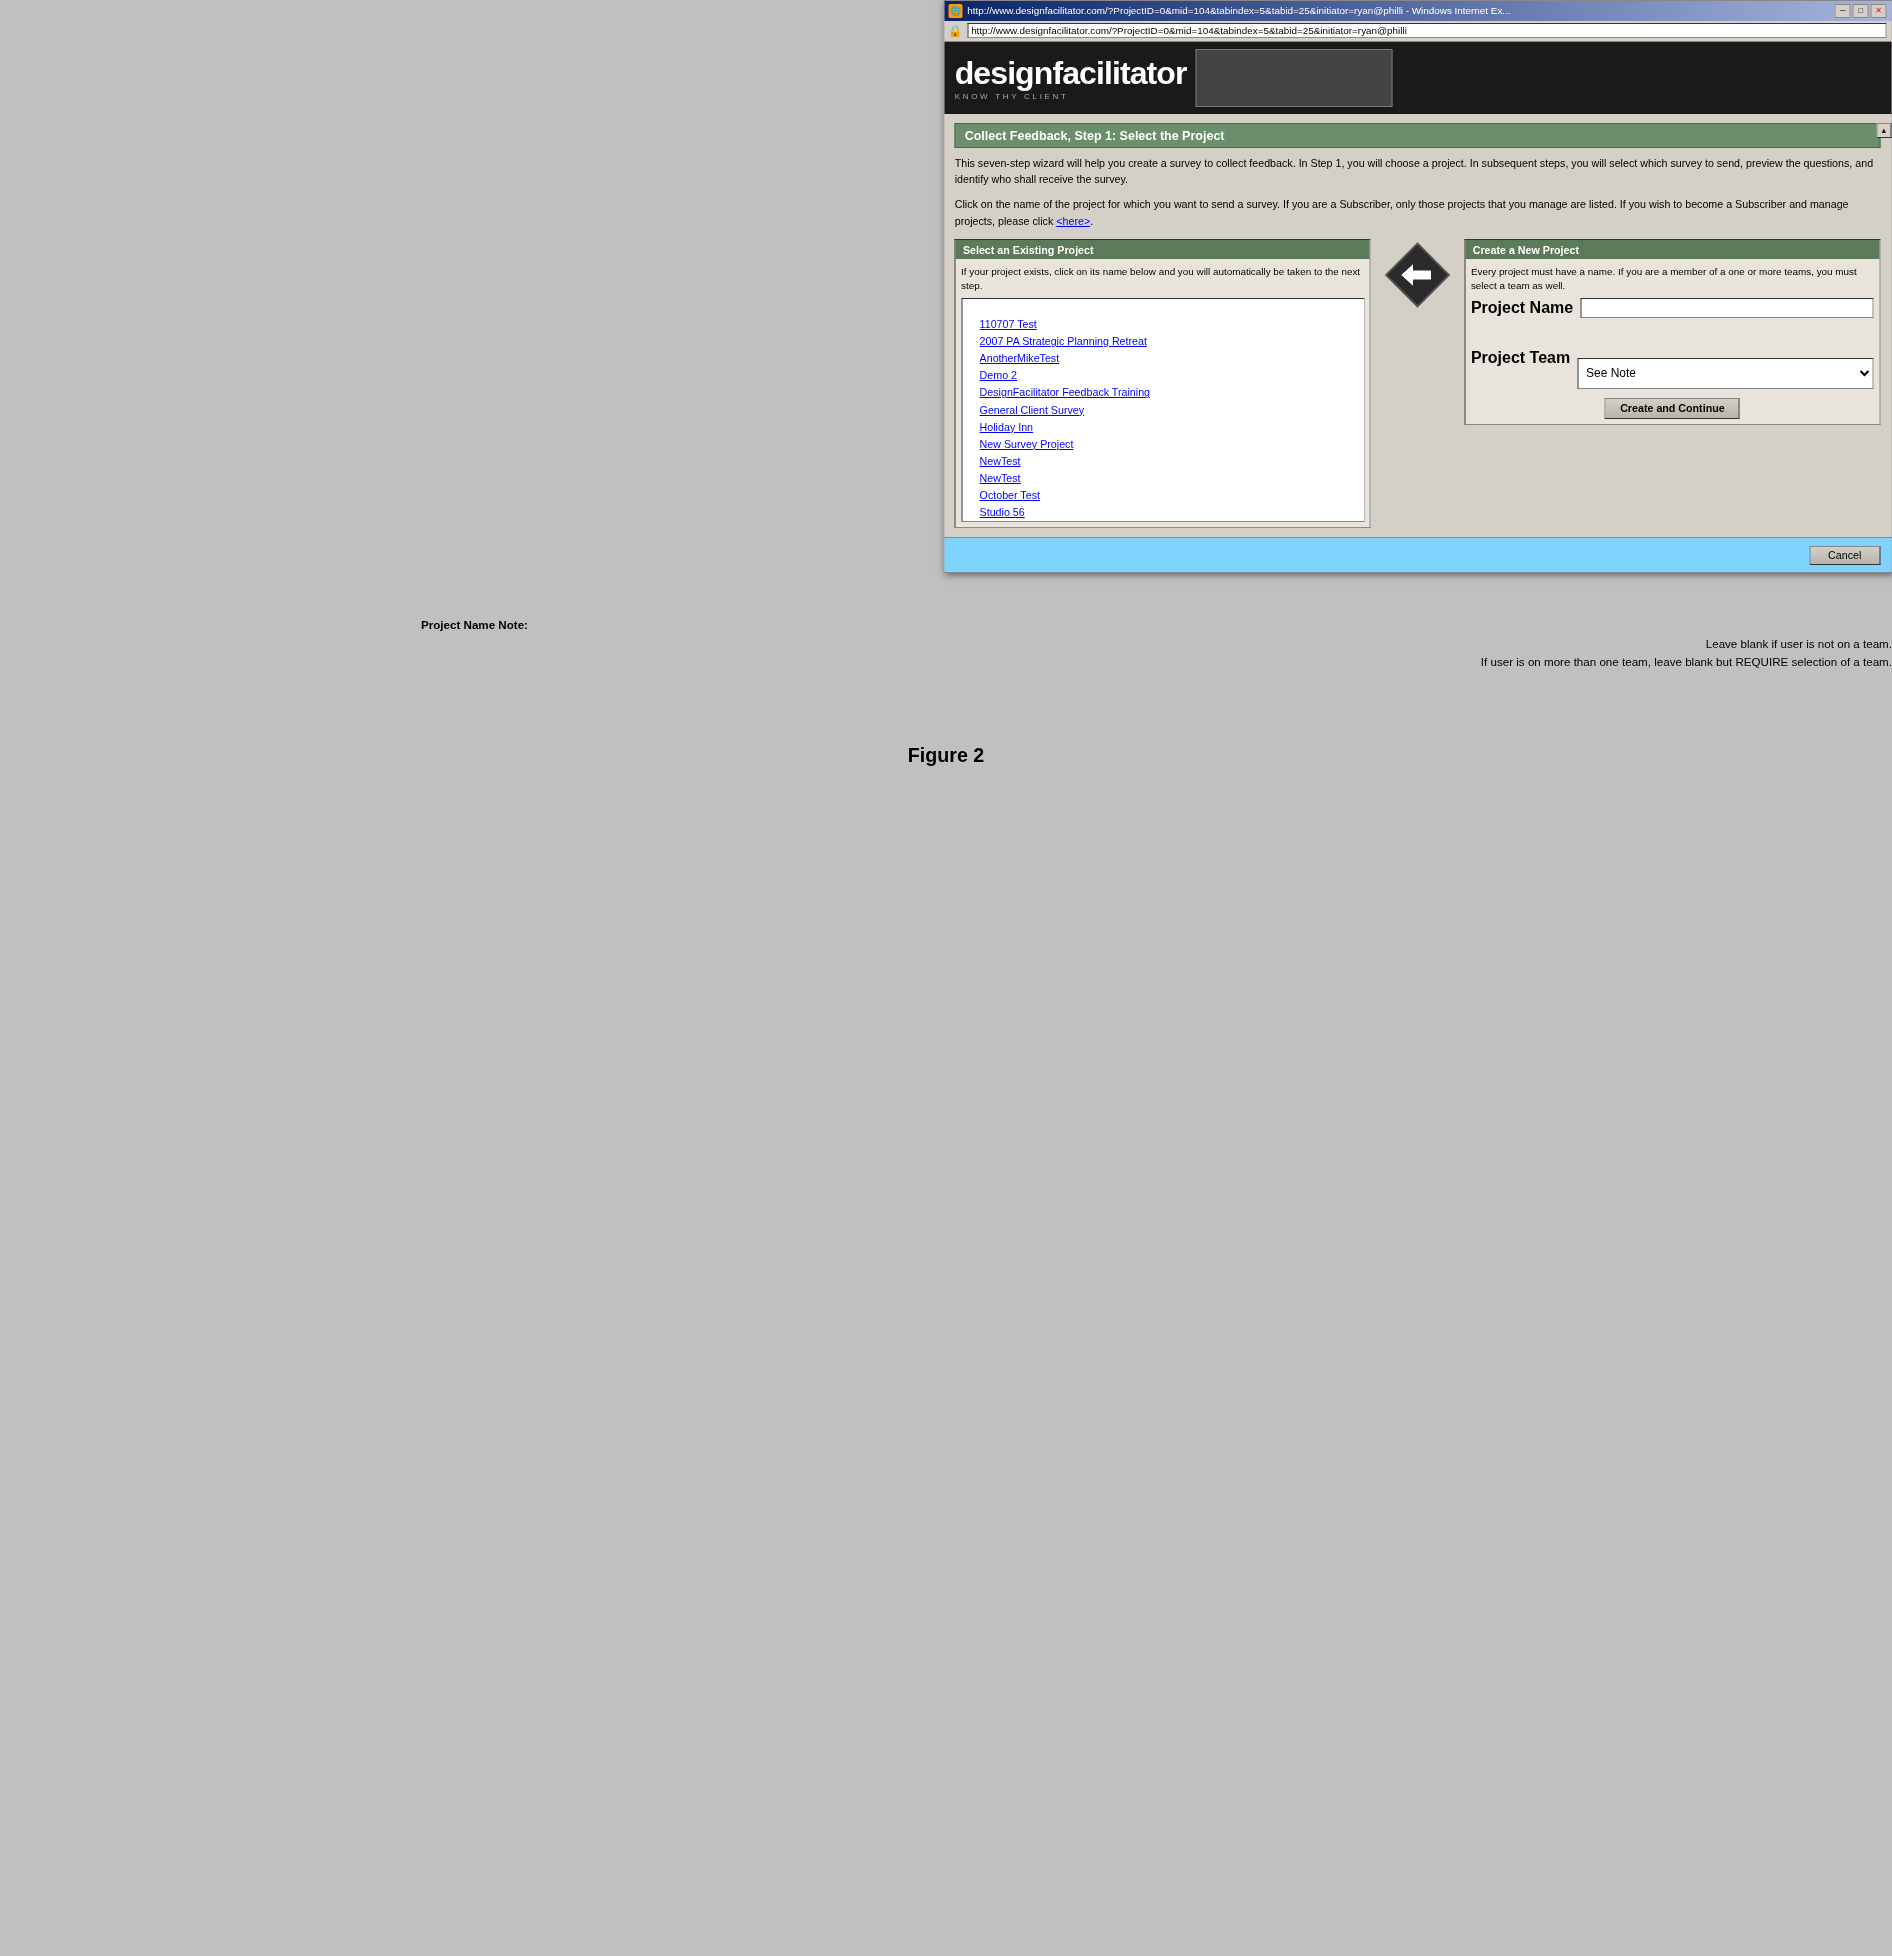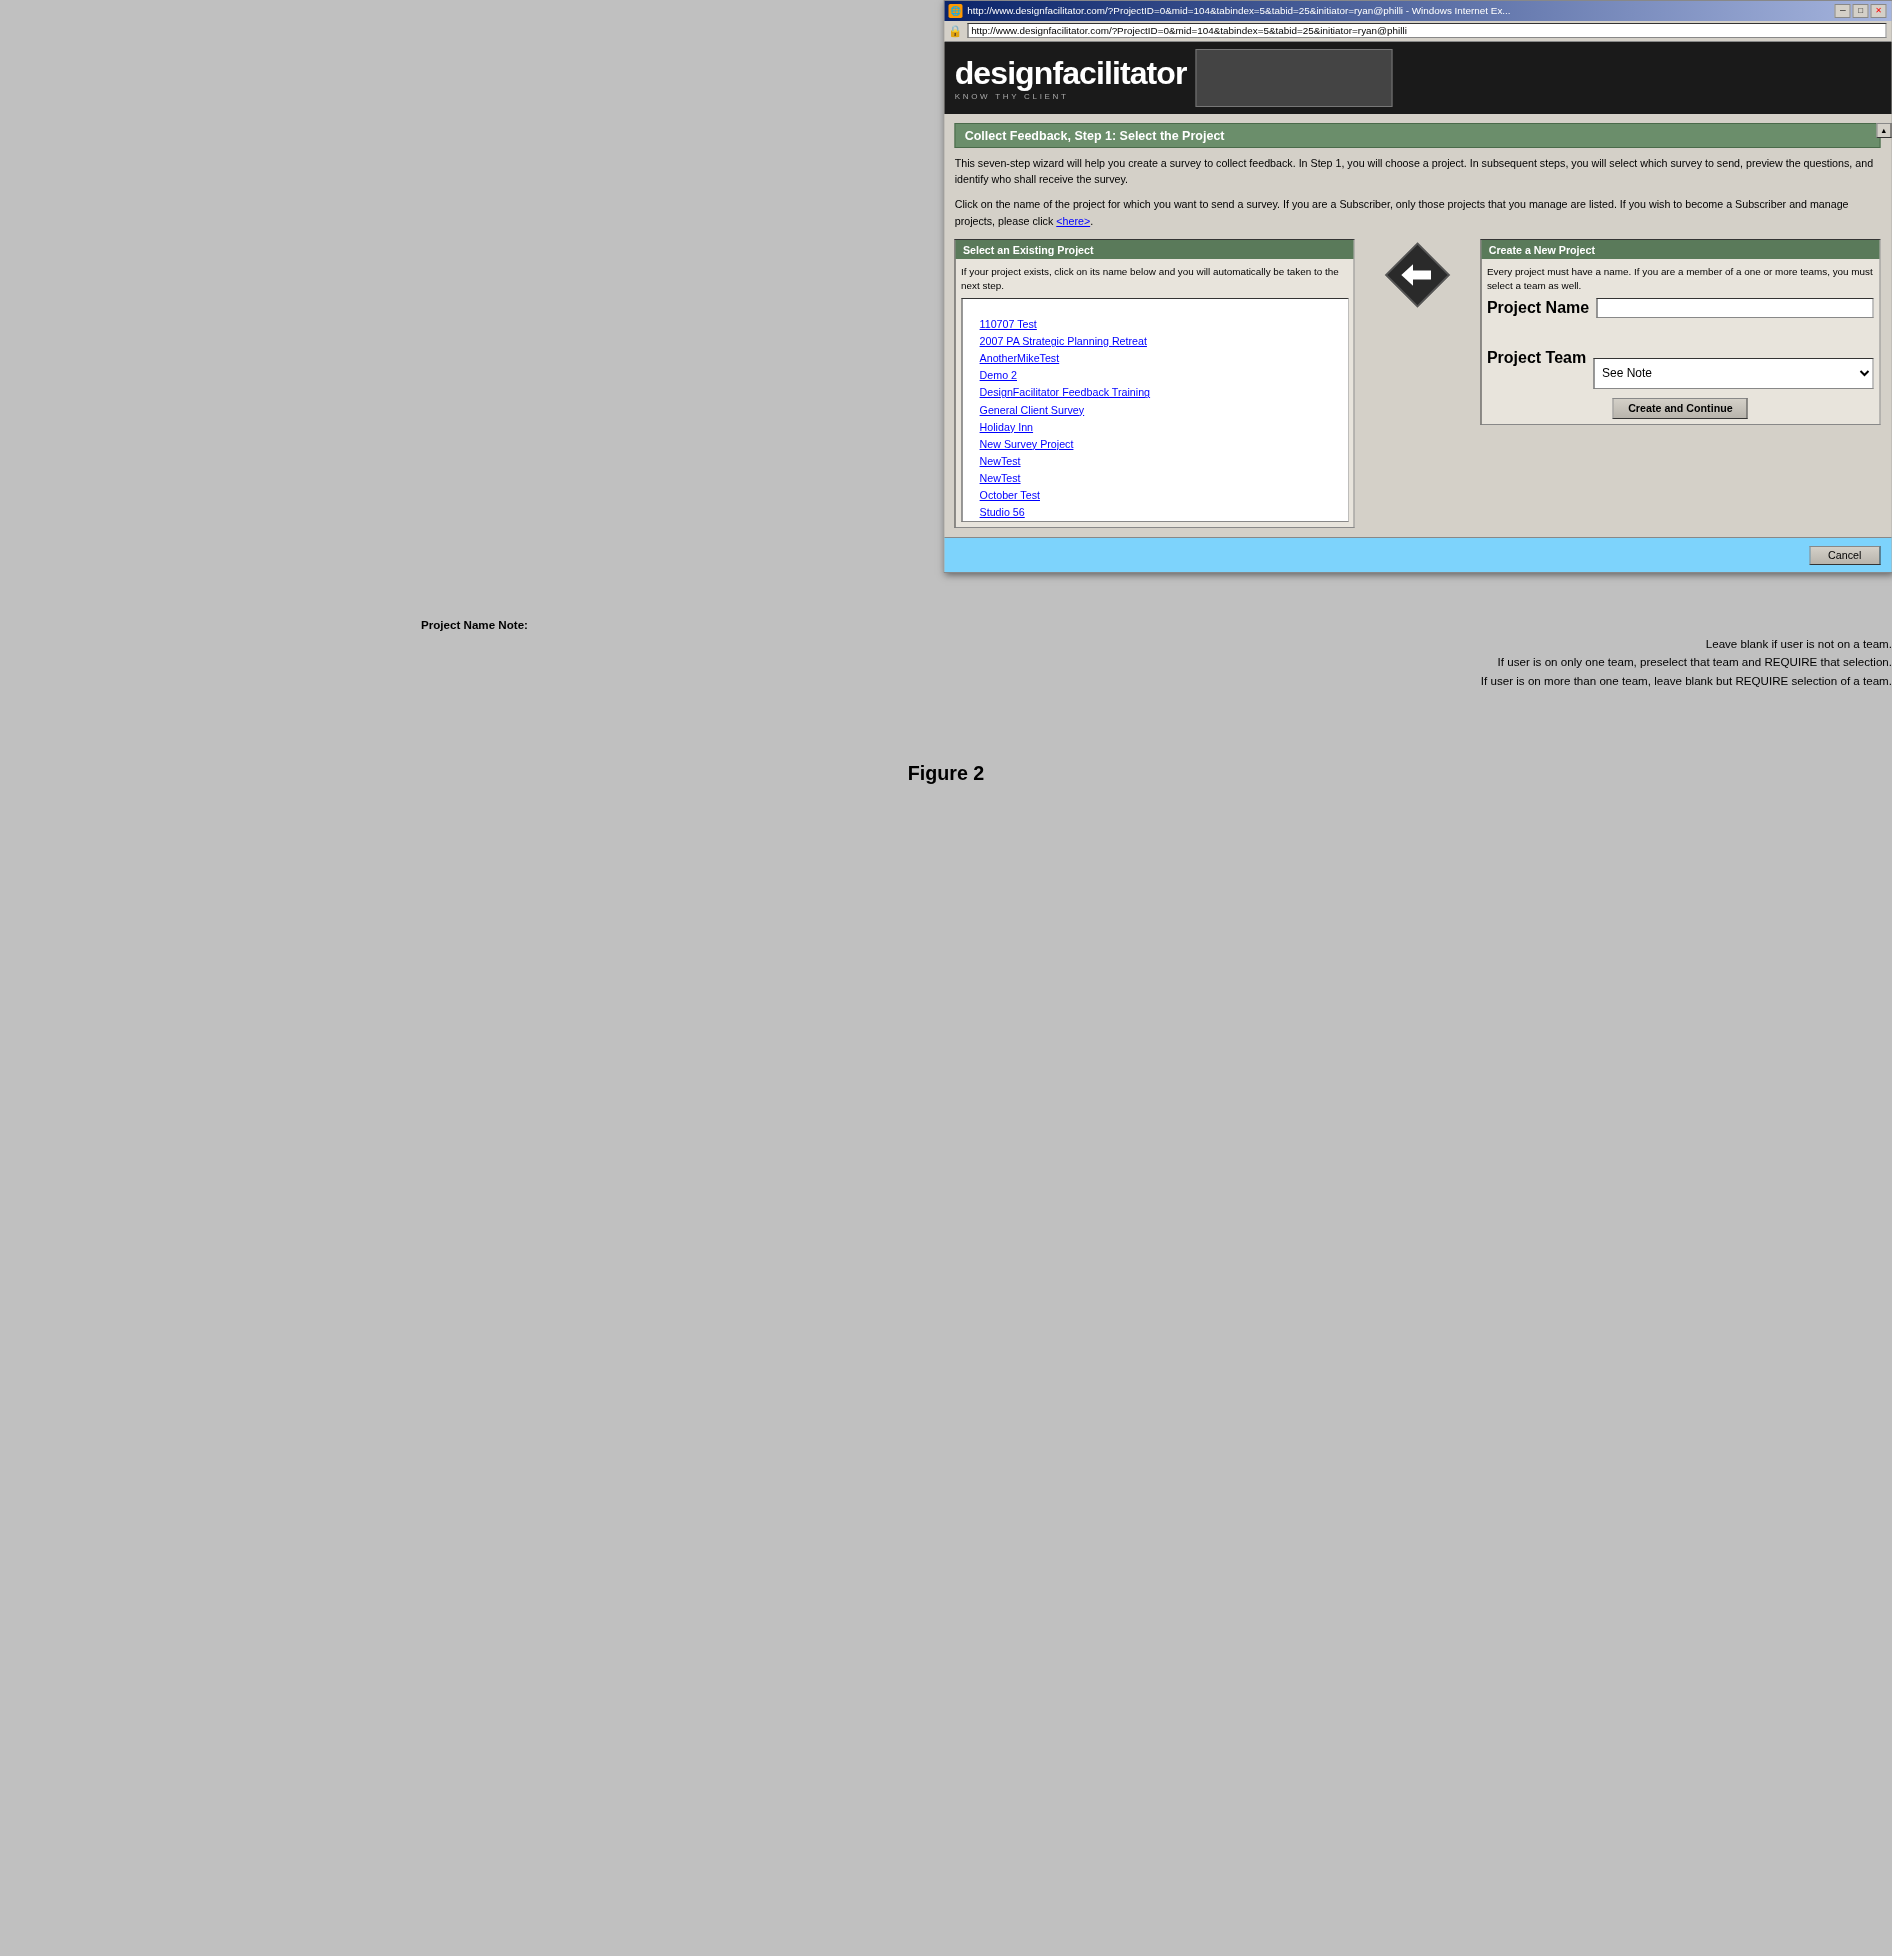--- a/index.html
+++ b/index.html
@@ -158,21 +158,21 @@
     }
 
     .instruction-text a {
       color: #00f;
       text-decoration: underline;
     }
 
     
     .two-col {
       display: flex;
-      gap: 18px;
+      gap: 2px;
       align-items: flex-start;
     }
 
     .left-panel {
       flex: 1;
       background: #e8e4dc;
       border: 1.8px inset #888;
       padding: 5.4px;
       position: relative;
     }
@@ -468,18 +468,17 @@
 
   <div class="bottom-bar">
     <button class="cancel-btn">Cancel</button>
   </div>
 
 </div>
 
 <div class="notes-section" style="margin-top: 45px; padding: 0; text-align: left; margin-left: 421px;">
   <div class="note-title">Project Name Note:</div>
   <div class="note-item" id="note-line-0">Leave blank if user is not on a team.</div>
-  <div class="note-item" id="note-line-1">If user is on only one team, preselect that team and REQUIRE that selection.</div>
   <div class="note-item" id="note-line-2">If user is on more than one team, leave blank but REQUIRE selection of a team.</div>
 </div>
 
 <div class="figure-caption" style="margin-top: 72px;">Figure 2</div>
 
 
 </body></html>

